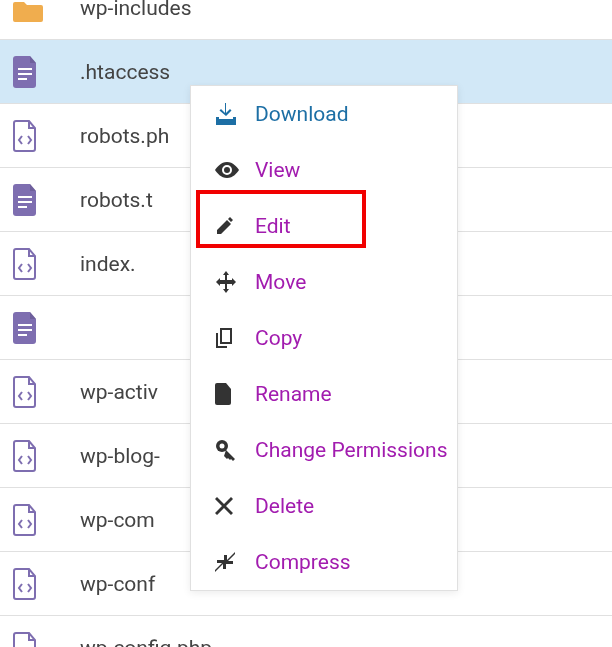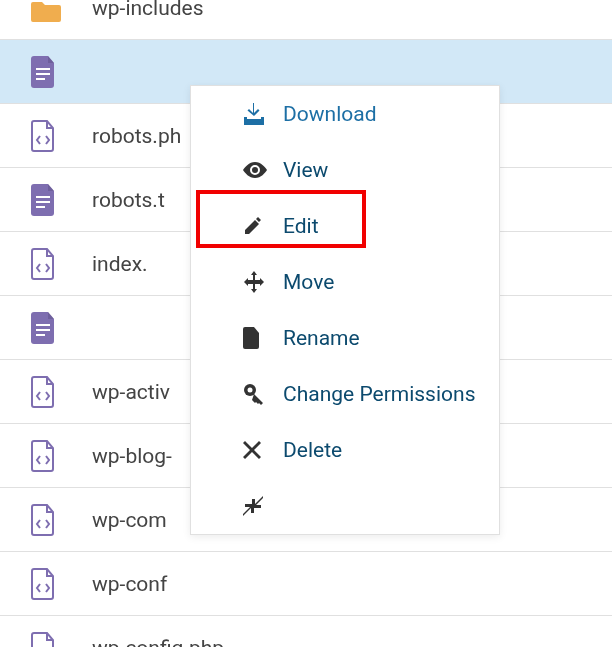--- a/index.html
+++ b/index.html
@@ -18,23 +18,24 @@
       position: relative;
     }
     .file-list {
       width: 100%;
     }
     .file-row {
       display: flex;
       align-items: center;
       height: 64px;
       border-bottom: 1px solid #e0e0e0;
-      padding-left: 26px;
+      padding-left: 8px;
       cursor: pointer;
       background: #fff;
+      gap: 6px;
     }
     .file-row.first {
       height: 40px;
       padding-top: 0;
       align-items: flex-start;
     }
     .file-row.first .file-label {
       line-height: 1;
       position: relative;
       top: -2px;
@@ -54,34 +55,33 @@
     }
     .file-row .file-label {
       font-size: 21px;
       color: #444;
       padding-left: 18px;
     }
     .context-menu {
       position: absolute;
       left: 190px;
       top: 85px;
-      width: 310px;
+      width: 268px;
       background: #fff;
       border: 1px solid #e0e0e0;
       box-shadow: 0 2px 8px rgba(0,0,0,0.08);
       z-index: 10;
-      padding-left: 28px;
     }
     .menu-item {
       display: flex;
       align-items: center;
       height: 56px;
       padding-left: 24px;
       cursor: pointer;
-      color: #0c4a6e;
+      color: #a21caf;
       font-size: 21px;
     }
     .menu-item.download {
       color: #1d6fa5;
     }
     .menu-item .micon {
       width: 32px;
       display: flex;
       justify-content: flex-start;
     }
@@ -119,20 +119,21 @@
   <div class="file-row selected">
     <span class="icon-wrap">
       <svg width="26" height="32" viewBox="0 0 26 32">
           <path fill="#7e6eb0" d="M3 0h14l6 7v22a3 3 0 0 1-3 3H3a3 3 0 0 1-3-3V3a3 3 0 0 1 3-3z"></path>
           <path fill="#5d5087" d="M17 0l6 7h-6z" opacity="0.5"></path>
           <rect x="5" y="12" width="14" height="2" fill="#fff"></rect>
           <rect x="5" y="17" width="14" height="2" fill="#fff"></rect>
           <rect x="5" y="22" width="9" height="2" fill="#fff"></rect>
         </svg>
     </span>
+    <span class="file-label">.htaccess</span>
   </div>
 
   <div class="file-row">
     <span class="icon-wrap">
       <svg width="26" height="32" viewBox="0 0 26 32">
           <path fill="none" stroke="#7e6eb0" stroke-width="2" d="M3 1h13l6 7v21a2 2 0 0 1-2 2H3a2 2 0 0 1-2-2V3a2 2 0 0 1 2-2z"></path>
           <path fill="none" stroke="#7e6eb0" stroke-width="2" d="M16 1v7h6"></path>
           <path fill="none" stroke="#7e6eb0" stroke-width="2" d="M9 16l-3 4 3 4M15 16l3 4-3 4"></path>
         </svg>
     </span>
@@ -266,20 +267,28 @@
 
   <div class="menu-item">
     <span class="micon">
       <svg width="22" height="22" viewBox="0 0 22 22">
           <path fill="#333" d="M11 0l3 4h-2v5h5V7l4 4-4 4v-2h-5v5h2l-3 4-3-4h2v-5H5v2l-4-4 4-4v2h5V4H8l3-4z"></path>
         </svg>
     </span>
     <span class="mlabel">Move</span>
   </div>
 
+  <div class="menu-item">
+    <span class="micon">
+      <svg width="20" height="22" viewBox="0 0 20 22">
+          <path fill="none" stroke="#333" stroke-width="2" d="M6 2h10v14H6zM2 6v14h10"></path>
+        </svg>
+    </span>
+    <span class="mlabel">Copy</span>
+  </div>
 
   <div class="menu-item">
     <span class="micon">
       <svg width="18" height="22" viewBox="0 0 18 22">
           <path fill="#333" d="M2 0h9l5 6v14a2 2 0 0 1-2 2H2a2 2 0 0 1-2-2V2a2 2 0 0 1 2-2z"></path>
         </svg>
     </span>
     <span class="mlabel">Rename</span>
   </div>
 
@@ -302,17 +311,18 @@
     </span>
     <span class="mlabel">Delete</span>
   </div>
 
   <div class="menu-item">
     <span class="micon">
       <svg width="20" height="20" viewBox="0 0 20 20">
           <path fill="#333" d="M0 20l8-8v5h3V8H2v3h5l-7 7zM20 0l-8 8V3H9v9h9V9h-5l7-7z"></path>
         </svg>
     </span>
+    <span class="mlabel">Compress</span>
   </div>
 
 </div>
 
 <div class="highlight-box"></div>
 
 </body></html>

